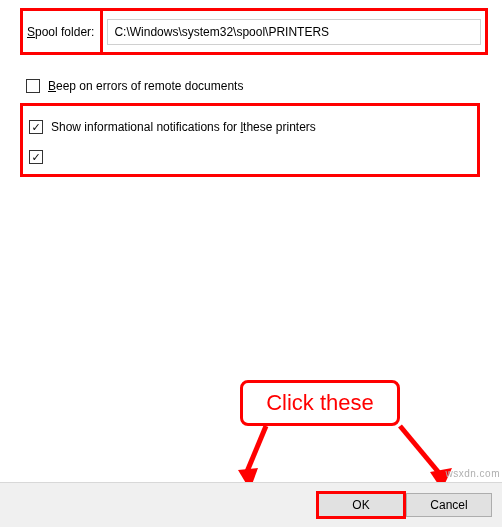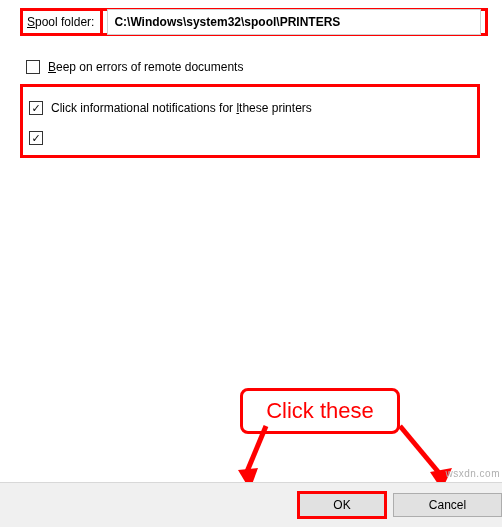--- a/index.html
+++ b/index.html
@@ -16,40 +16,39 @@
     }
     .content {
       padding: 8px 20px;
     }
     .spool-row {
       display: flex;
       align-items: center;
       border: 3px solid #ff0000;
       padding: 0;
       width: 468px;
-      height: 28px;
+      height: 47px;
     }
     .spool-label {
       padding: 0 6px 0 4px;
       border-right: 3px solid #ff0000;
       height: 100%;
       display: flex;
       align-items: center;
       white-space: nowrap;
     }
     .spool-input {
       flex: 1;
       height: 26px;
       margin: 10px 4px;
       border: 1px solid #d0d0d0;
       padding: 2px 6px;
       font-family: inherit;
       font-size: 12px;
       outline: none;
-      font-weight: bold;
     }
     .check-row {
       display: flex;
       align-items: center;
       margin: 14px 0 0 6px;
     }
     .checkbox {
       width: 14px;
       height: 14px;
       border: 1px solid #333;
@@ -77,25 +76,24 @@
       position: absolute;
       bottom: 0;
       left: 0;
       right: 0;
       height: 45px;
       background: #f0f0f0;
       border-top: 1px solid #d8d8d8;
       display: flex;
       justify-content: flex-end;
       align-items: center;
-      padding-right: 0;
-      gap: 6px;
+      padding-right: 10px;
     }
     .win-button {
-      width: 109px;
+      width: 86px;
       height: 24px;
       border: 1px solid #adadad;
       background: #e1e1e1;
       font-family: inherit;
       font-size: 12px;
       cursor: pointer;
     }
     .win-button.highlight {
       border: 3px solid #ff0000;
       width: 90px;
@@ -110,21 +108,20 @@
       height: 46px;
       border: 3px solid #ff0000;
       border-radius: 8px;
       background: #ffffff;
       color: #ff0000;
       font-size: 22px;
       font-weight: 400;
       display: flex;
       align-items: center;
       justify-content: center;
-      margin-top: 8px;
     }
     .arrow {
       position: absolute;
       pointer-events: none;
     }
     .watermark {
       position: absolute;
       right: 2px;
       bottom: 48px;
       font-size: 10px;
@@ -149,21 +146,21 @@
     <span class="checkbox"></span>
     <span class="label-text">
       <span></span><span class="underline-letter">B</span><span>eep on errors of remote documents</span>
     </span>
   </div>
 
   <div class="highlight-box">
     <div class="check-row">
       <span class="checkbox">✓</span>
       <span class="label-text">
-        <span>Click informational notifications for </span><span class="underline-letter">l</span><span>these printers</span>
+        <span>Show informational notifications for </span><span class="underline-letter">l</span><span>these printers</span>
       </span>
     </div>
     <div class="check-row" style="margin-top:16px;">
       <span class="checkbox">✓</span>
     </div>
   </div>
 </div>
 
 <div class="callout">
   <span>Click these</span>

